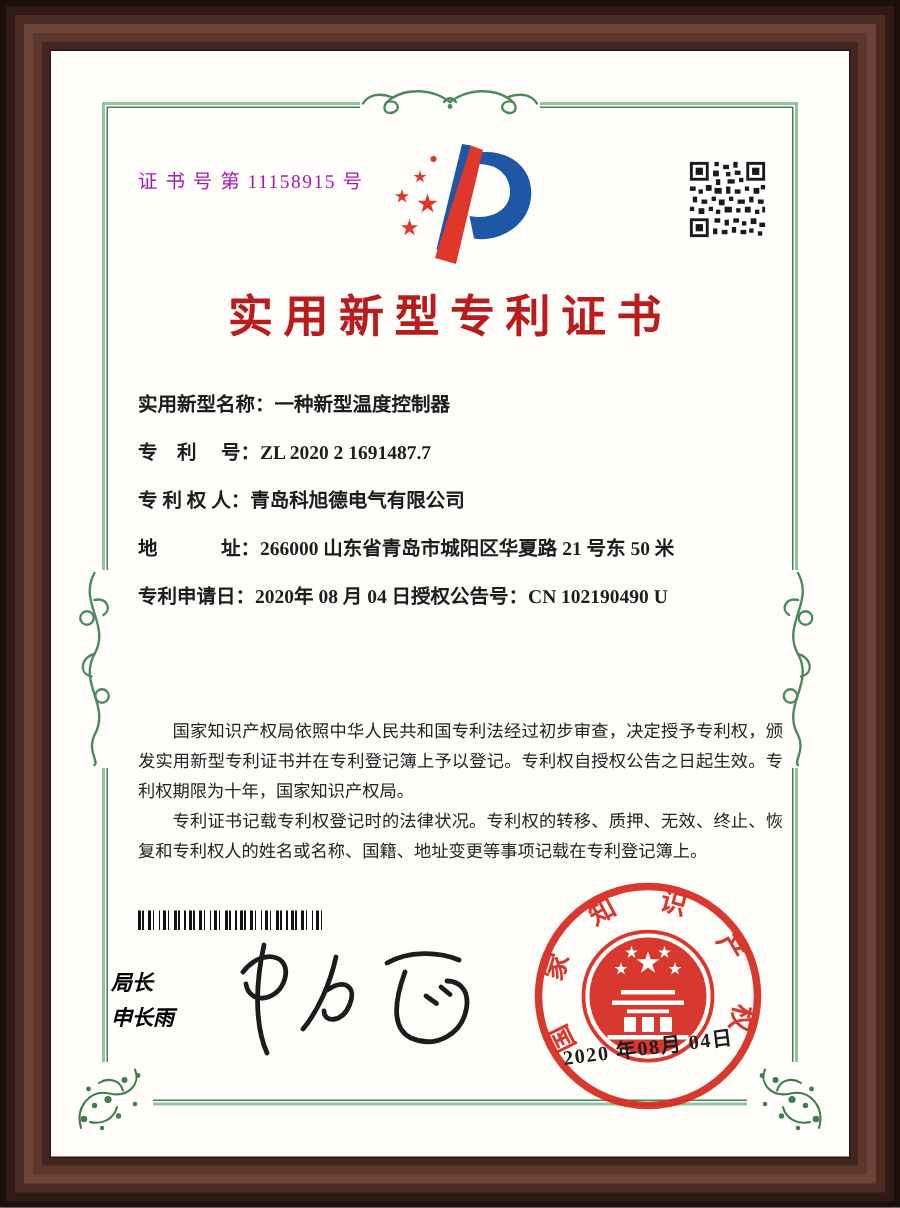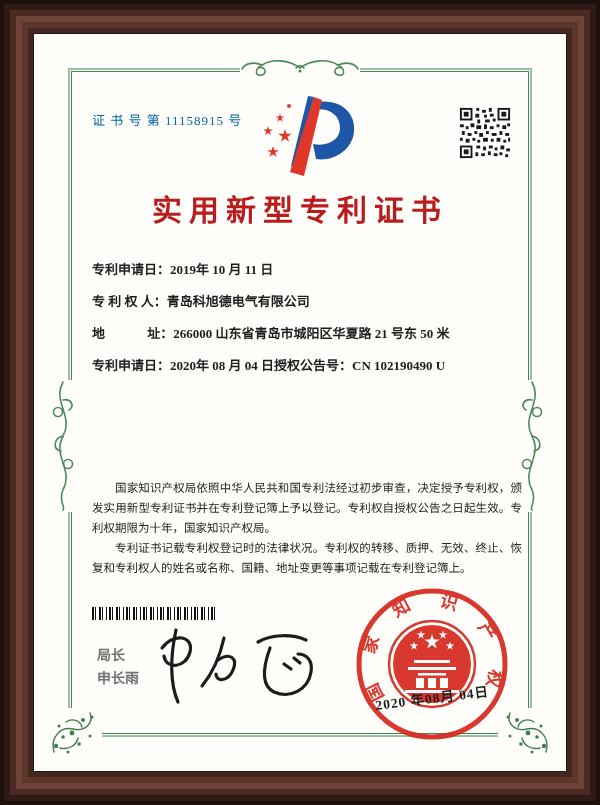--- a/index.html
+++ b/index.html
@@ -15,36 +15,36 @@
       0 0 0 6px #43261f,
       0 0 0 12px #5d372c,
       0 0 0 18px #6e4438,
       0 0 0 24px #4a2a22,
       0 0 0 30px #301a15,
       0 0 0 34px #1d0f0c;
   }
   .green-border{position:absolute;inset:34px;border:2px solid #93c2a0;}
   .green-border::after{content:"";position:absolute;inset:1px;border:1px solid #47815a;}
   .orn{position:absolute;background:#fffefb;line-height:0;}
-  .cert-no{position:absolute;left:58px;top:76px;font-size:13px;color:#0369a1;letter-spacing:1px;}
+  .cert-no{position:absolute;left:58px;top:76px;font-size:13px;color:#a21caf;letter-spacing:1px;}
   .logo{position:absolute;left:210px;top:60px;width:114px;height:86px;}
   .qr{position:absolute;left:424px;top:72px;width:54px;height:54px;}
   .title{position:absolute;left:0;right:0;top:152px;text-align:center;font-size:30px;font-weight:700;color:#b91c1c;letter-spacing:7px;}
   .fields{position:absolute;left:58px;right:36px;top:226px;font-size:13px;color:#1d1d1d;font-weight:700;}
   .field-row{line-height:19px;margin-bottom:13px;white-space:nowrap;}
   .flabel{white-space:pre;}
   .flabel2{}
   .paras{position:absolute;left:58px;right:44px;top:444px;font-size:11.5px;line-height:20px;color:#242424;text-align:justify;}
   .paras p{margin:0;text-indent:2em;}
   .barcode{position:absolute;left:58px;top:573px;width:124px;height:13px;background:#fff;
     background-image:repeating-linear-gradient(90deg,
       #121212 0 2px,#fff 2px 3px,#121212 3px 4px,#fff 4px 7px,
       #121212 7px 9px,#fff 9px 10px,#121212 10px 11px,#fff 11px 14px,
       #121212 14px 15px,#fff 15px 17px);}
-  .officer{position:absolute;left:63px;top:610px;font-family:"Liberation Sans",sans-serif;font-weight:700;font-size:14px;line-height:23px;color:#737373;}
+  .officer{position:absolute;left:40px;top:610px;font-family:"Liberation Sans",sans-serif;font-weight:700;font-size:14px;line-height:23px;color:#000000;font-style:italic;}
   .signature{position:absolute;left:112px;top:578px;width:180px;height:105px;}
   .seal{position:absolute;left:316px;top:548px;width:164px;height:164px;}
   .seal-date{position:absolute;left:318px;top:653px;width:160px;text-align:center;
     font-size:13.5px;font-weight:700;color:#1e1e1e;transform:rotate(-7deg);letter-spacing:1px;}
   .fl-top{left:206px;top:23px;width:120px;height:22px;}
   .fl-left{left:12px;top:346px;width:34px;height:132px;}
   .fl-right{left:481px;top:346px;width:34px;height:132px;}
   .fl-bl{left:12px;top:674px;width:56px;height:50px;}
   .fl-br{left:464px;top:674px;width:56px;height:50px;}
   svg{display:block;width:100%;height:100%;}
@@ -196,21 +196,24 @@
           <rect x="43" y="48" width="3" height="3"></rect>
           <rect x="49" y="50" width="3" height="3"></rect>
       </g>
     </svg>
   </div>
 
   <div class="title">实用新型专利证书</div>
 
   <div class="fields">
     <div class="field-row">
-      <span class="flabel">专利申请日：</span><span class="fvalue">2019年 10 月 11 日</span>
+      <span class="flabel">实用新型名称：</span><span class="fvalue">一种新型温度控制器</span>
+    </div>
+    <div class="field-row">
+      <span class="flabel">专　利　 号：</span><span class="fvalue">ZL 2020 2 1691487.7</span>
     </div>
     <div class="field-row">
       <span class="flabel">专 利 权 人：</span><span class="fvalue">青岛科旭德电气有限公司</span>
     </div>
     <div class="field-row">
       <span class="flabel">地　　　 址：</span><span class="fvalue">266000 山东省青岛市城阳区华夏路 21 号东 50 米</span>
     </div>
     <div class="field-row">
       <span class="flabel">专利申请日：</span><span class="fvalue">2020年 08 月 04 日</span><span class="flabel flabel2">授权公告号：</span><span class="fvalue">CN 102190490 U</span>
     </div>

